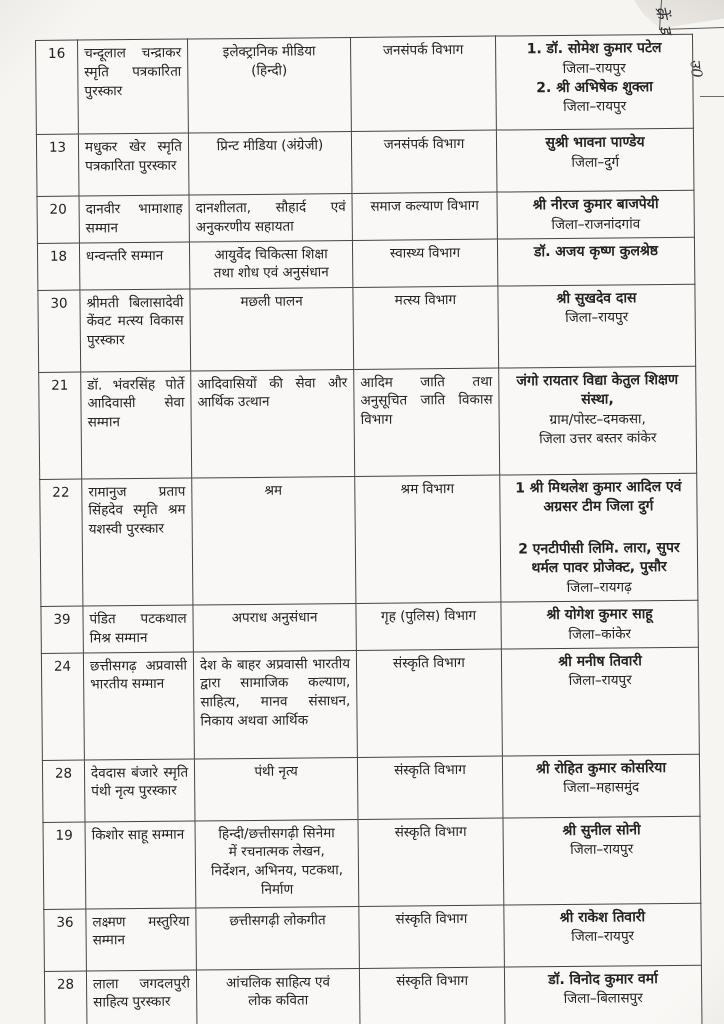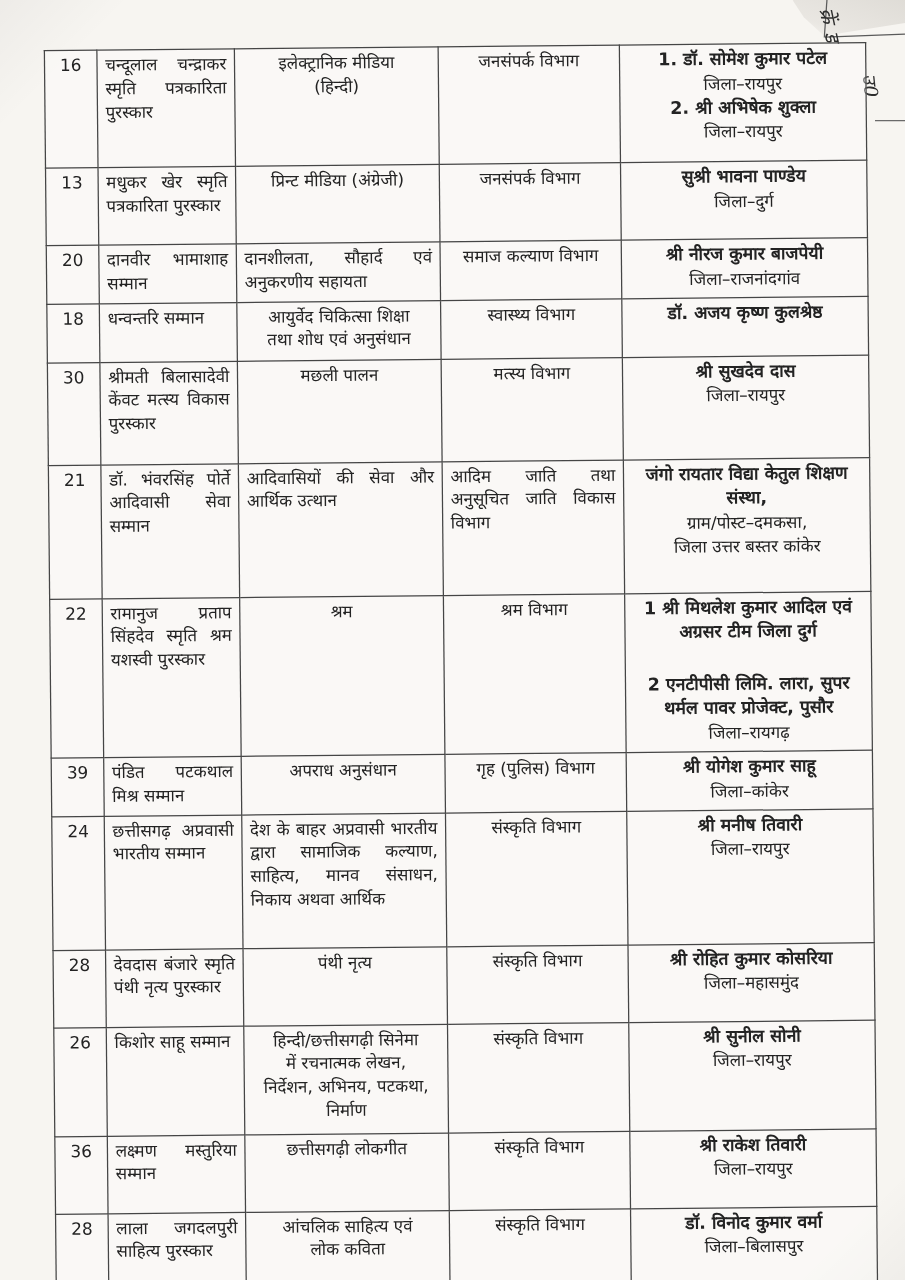--- a/index.html
+++ b/index.html
@@ -203,21 +203,21 @@
           <td class="cell-sn">28</td>
           <td class="cell-award">देवदास बंजारे स्मृति पंथी नृत्य पुरस्कार</td>
           <td class="cell-field">पंथी नृत्य</td>
           <td class="cell-dept">संस्कृति विभाग</td>
           <td class="cell-awardee">
             <div class="awardee-line b">श्री रोहित कुमार कोसरिया</div>
             <div class="awardee-line">जिला–महासमुंद</div>
           </td>
         </tr>
         <tr class="r10">
-          <td class="cell-sn">26</td>
+          <td class="cell-sn">19</td>
           <td class="cell-award">किशोर साहू सम्मान</td>
           <td class="cell-field">हिन्दी/छत्तीसगढ़ी सिनेमा
 में रचनात्मक लेखन,
 निर्देशन, अभिनय, पटकथा,
 निर्माण</td>
           <td class="cell-dept">संस्कृति विभाग</td>
           <td class="cell-awardee">
             <div class="awardee-line b">श्री सुनील सोनी</div>
             <div class="awardee-line">जिला–रायपुर</div>
           </td>

